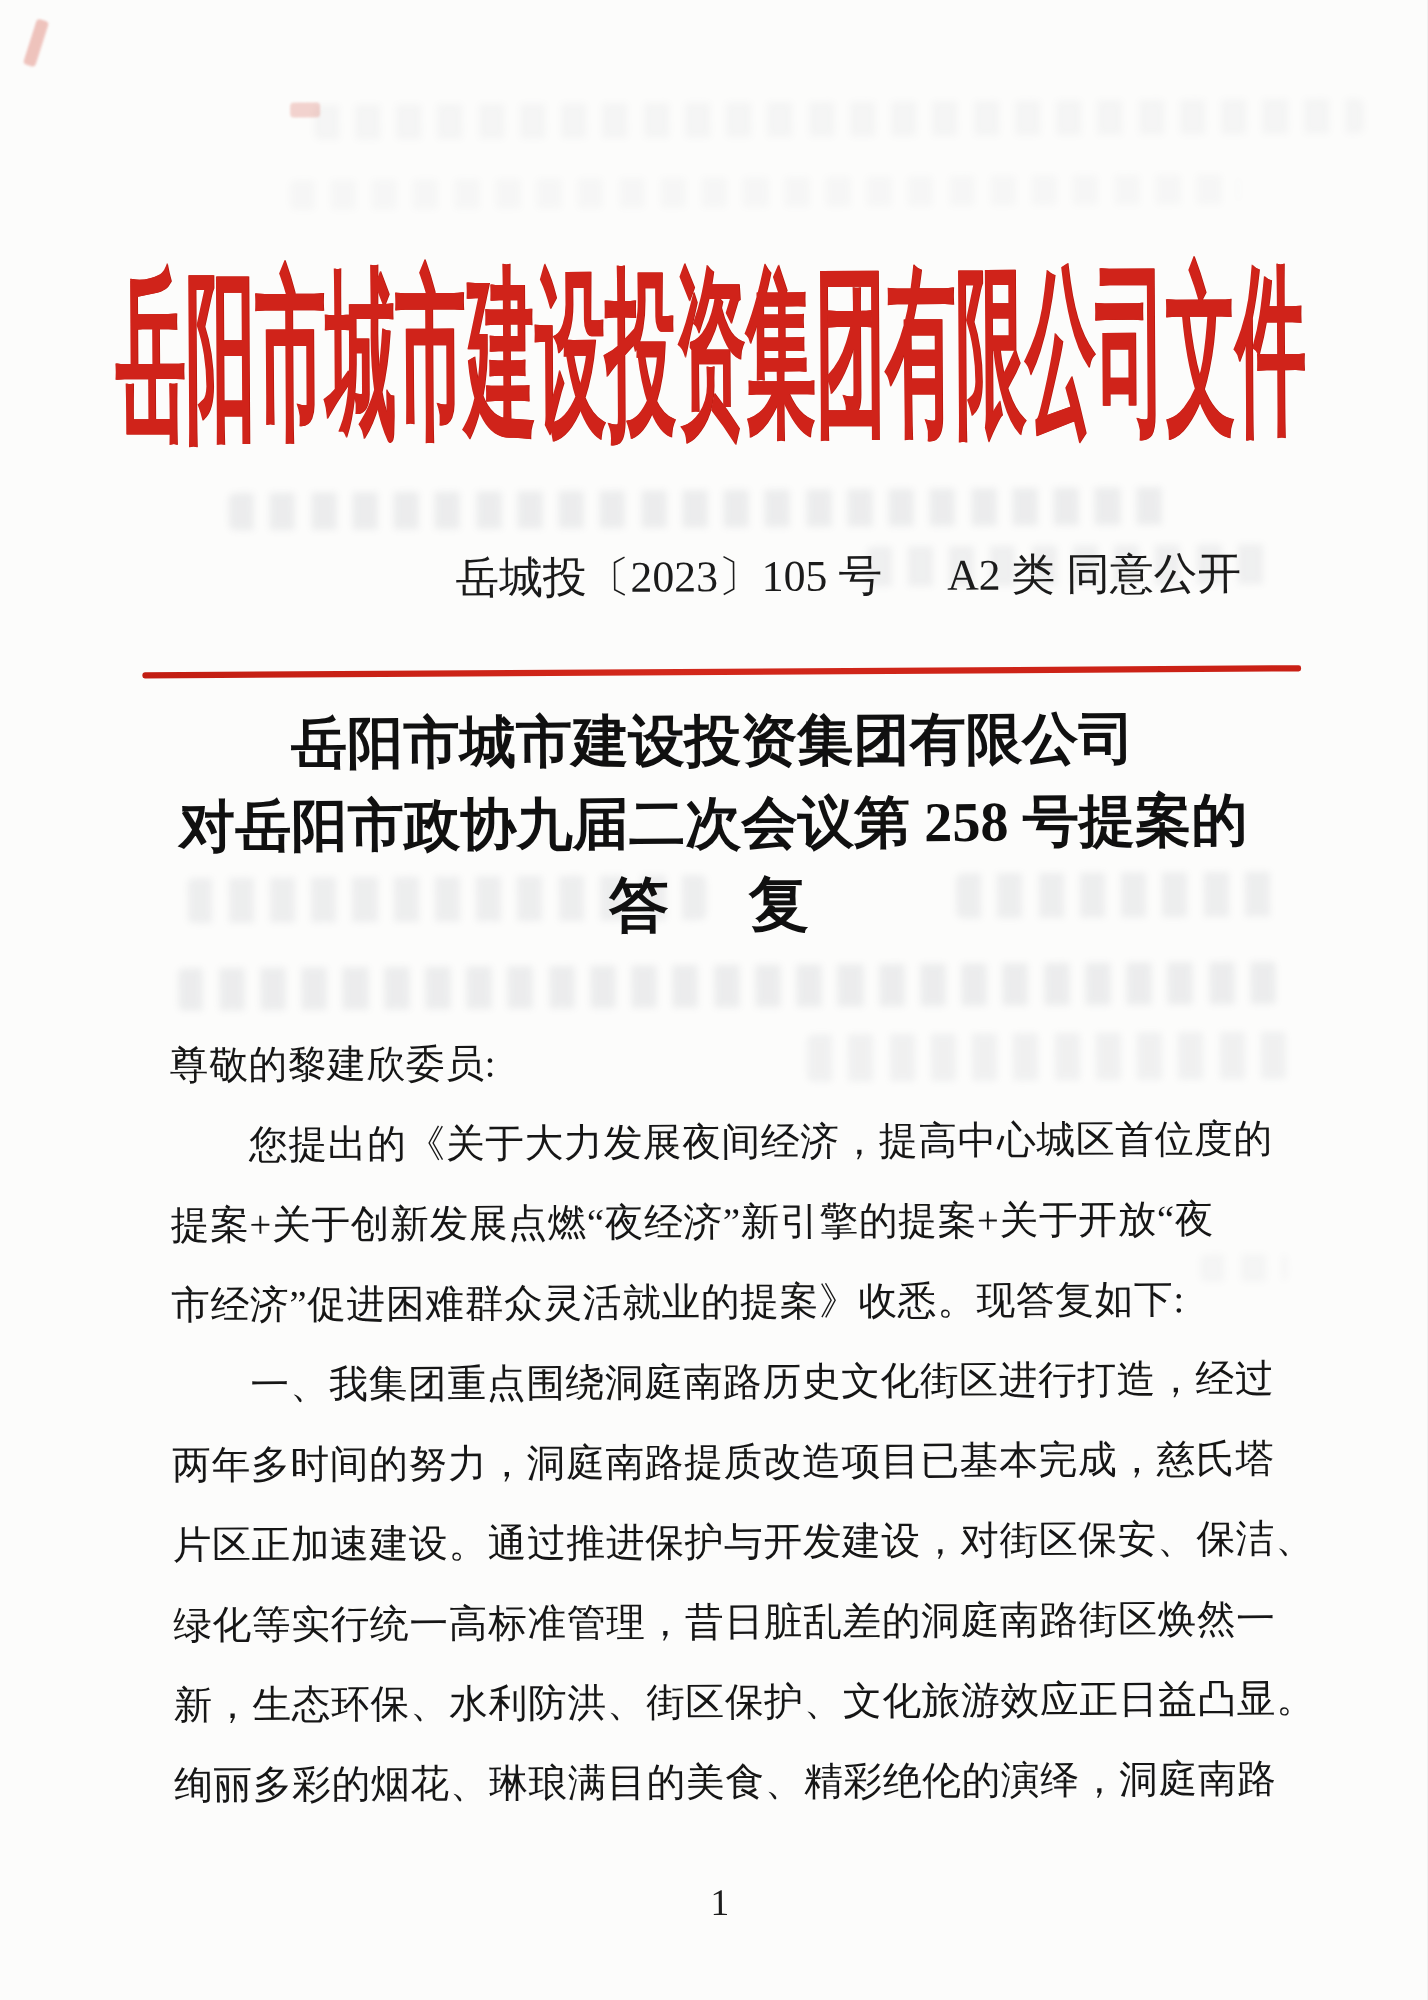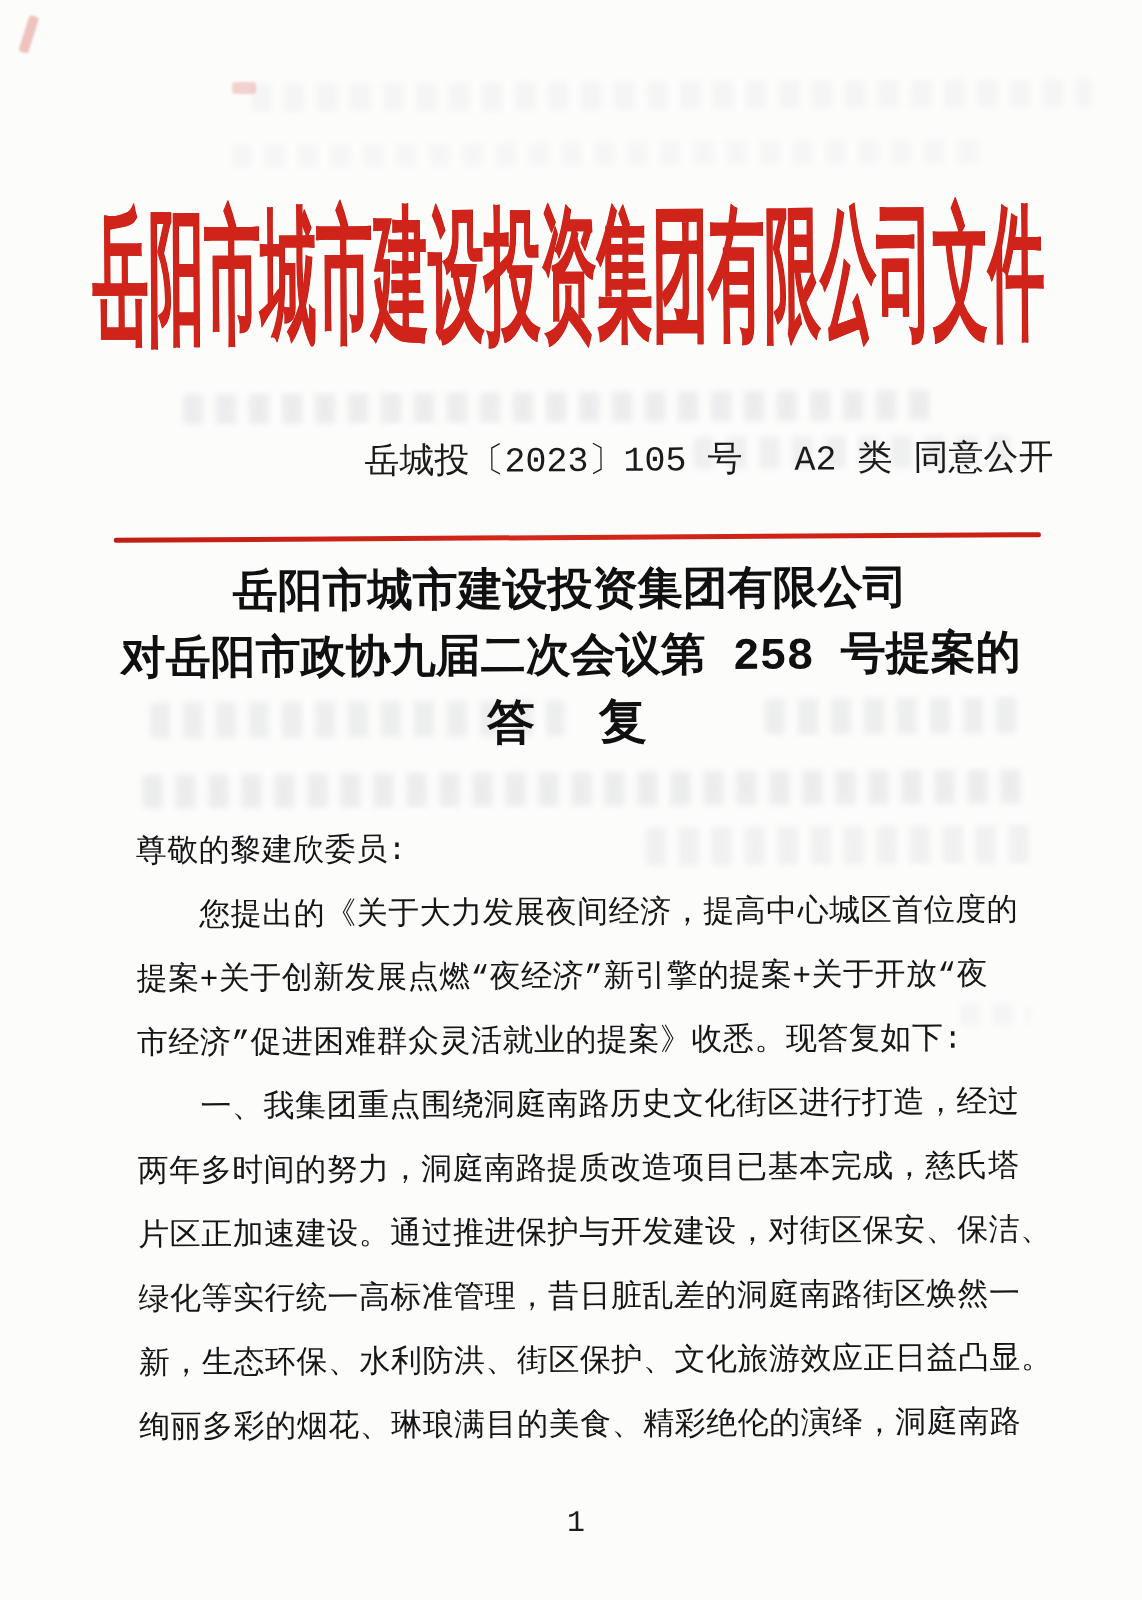--- a/index.html
+++ b/index.html
@@ -3,21 +3,21 @@
 <meta charset="utf-8">
 <style>
   html, body { margin: 0; padding: 0; background: #e9e9e9; }
   .page {
     position: relative;
     width: 1142px;
     height: 1600px;
     margin: 0 auto;
     background: #fcfcfb;
     overflow: hidden;
-    font-family: Liberation Mono, monospace;
+    font-family: Liberation Serif, serif;
     color: #141414;
   }
   .tilt {
     position: absolute;
     inset: 0;
     transform: rotate(-0.35deg);
     transform-origin: 50% 45%;
   }
 
   

